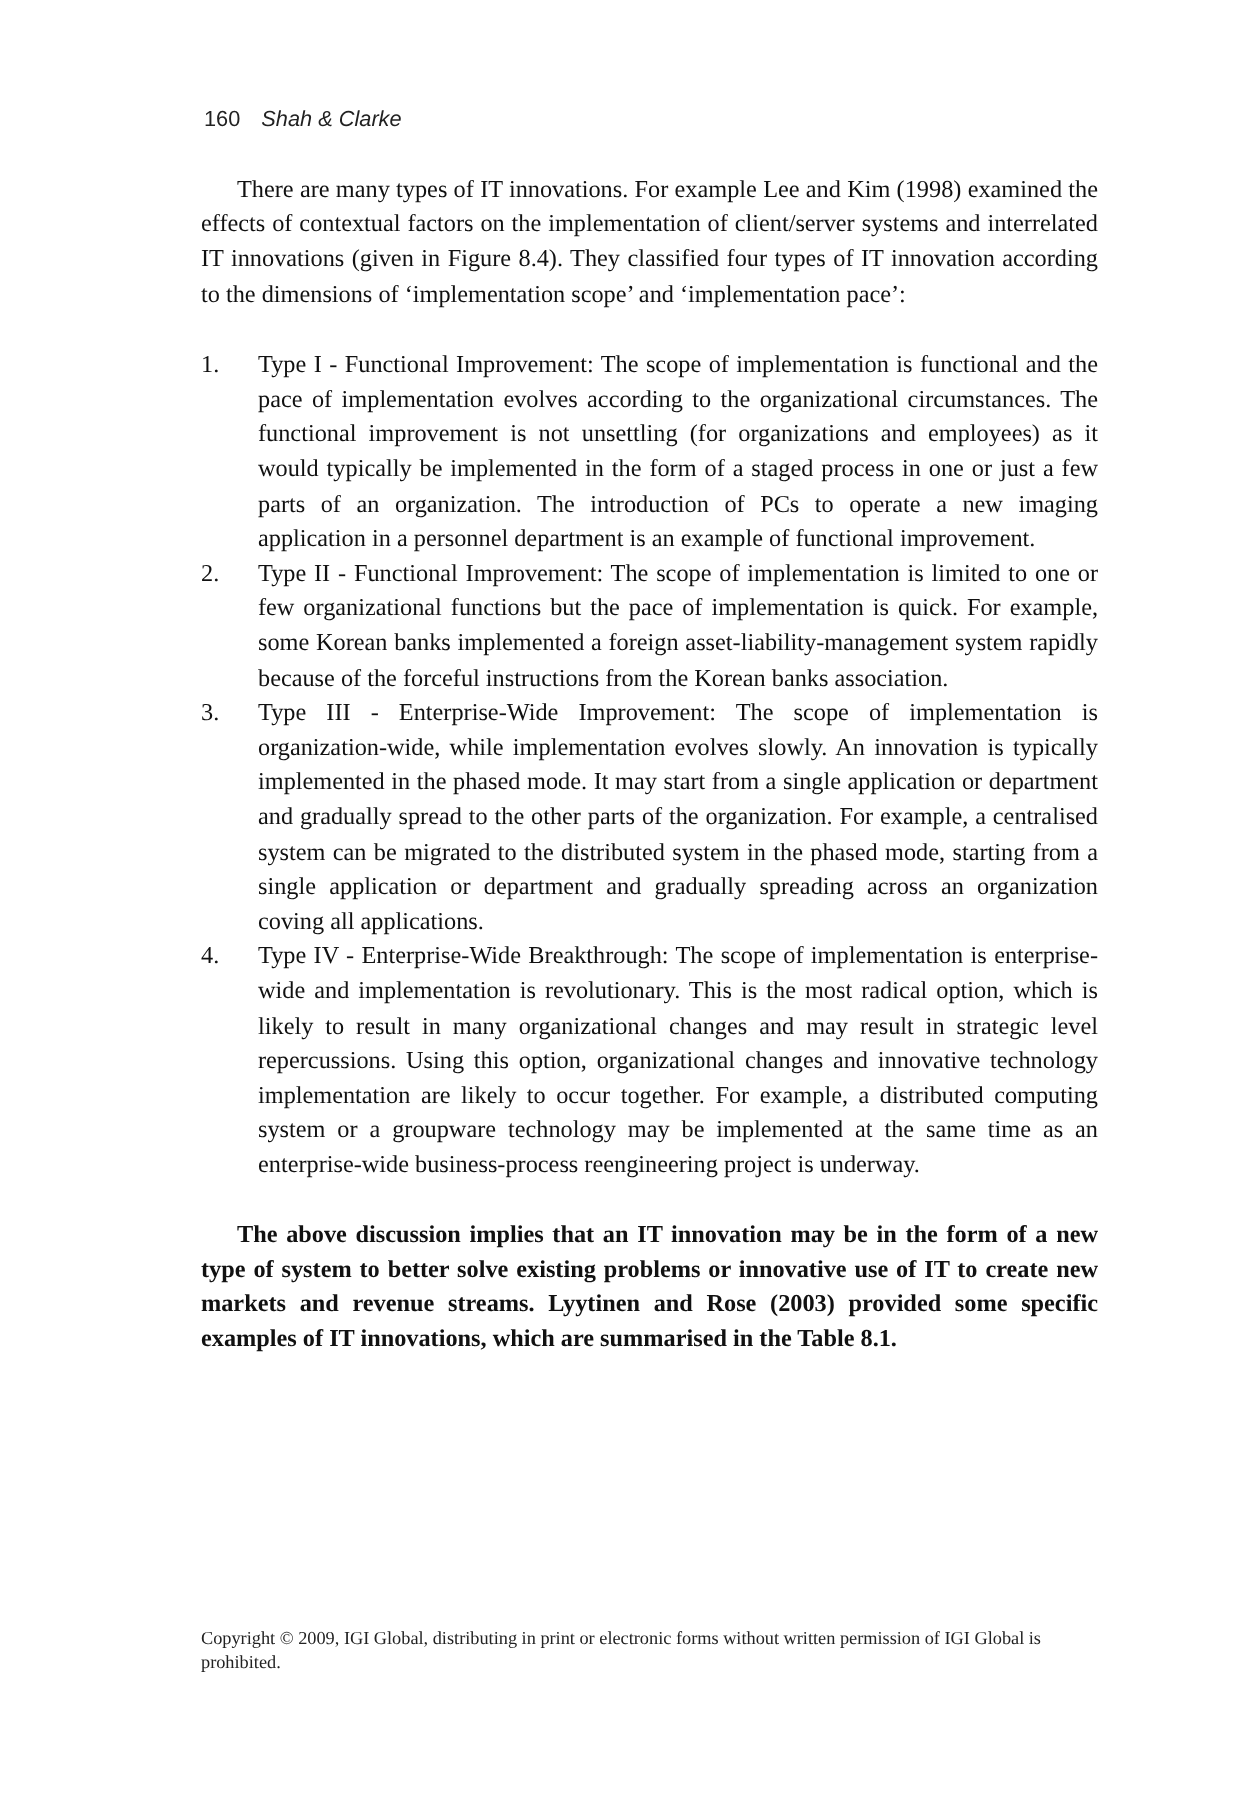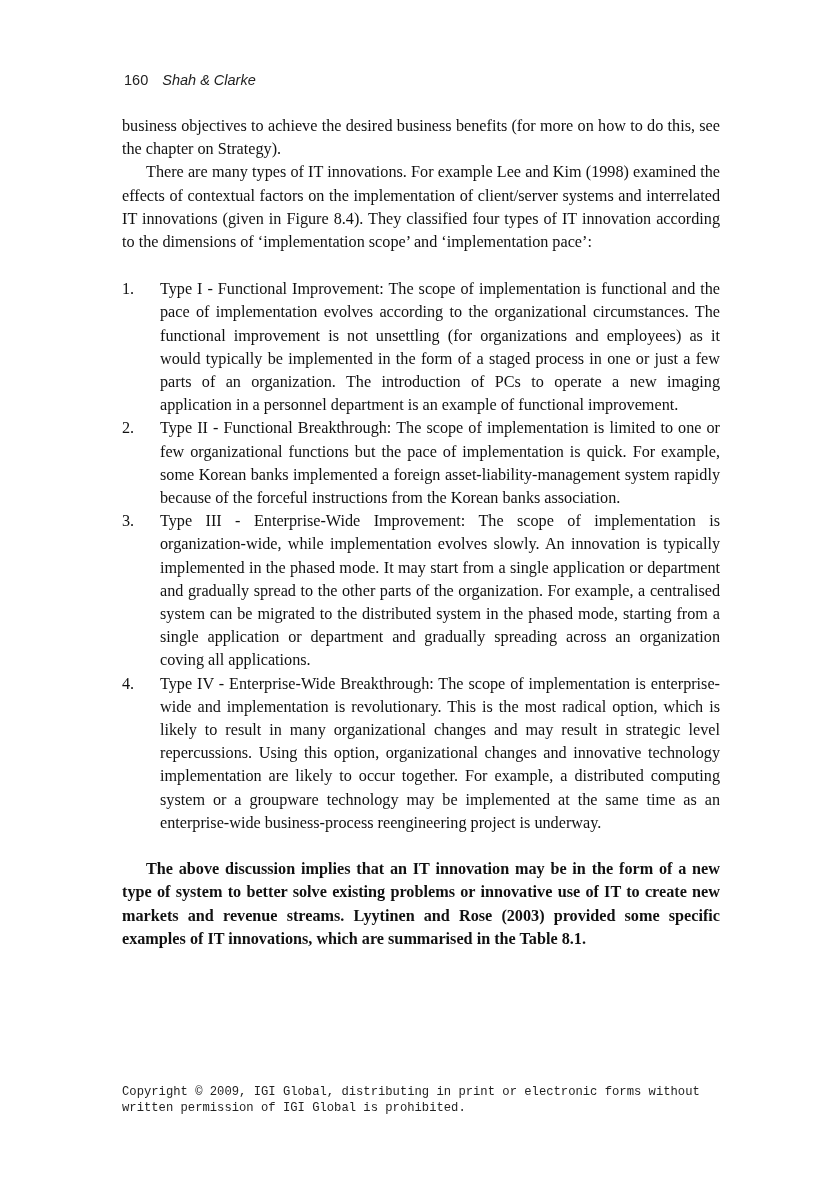--- a/index.html
+++ b/index.html
@@ -9,21 +9,21 @@
   }
   body {
     width: 840px;
     height: 1200px;
     position: relative;
     overflow: hidden;
     color: #111111;
   }
   .page {
     position: absolute;
-    left: 0; top: 0;
+    left: 12px; top: 0;
     width: 776px; height: 1200px;
     background: #ffffff;
   }
   .running-head {
     position: absolute;
     left: 124px;
     top: 72px;
     font-family: "Liberation Sans", sans-serif;
     font-size: 14.5px;
     color: #222222;
@@ -72,47 +72,46 @@
   }
   .closing {
     margin-top: 23px !important;
     font-weight: bold;
   }
   .footer {
     position: absolute;
     left: 122px;
     top: 1084px;
     width: 598px;
-    font-family: Liberation Mono, monospace;
+    font-family: Liberation Serif, serif;
     font-size: 12.2px;
     line-height: 16px;
     color: #222222;
     text-align: left;
   }
 </style>
 </head>
 <body>
 
 <div class="page">
 
   <div class="running-head">
     <span class="page-number">160</span>
     <span class="authors">Shah &amp; Clarke</span>
   </div>
 
   <div class="body-text">
-    <p>business objectives to achieve the desired business benefits (for more on how to do this, see the chapter on Strategy).</p>
     <p class="indent">There are many types of IT innovations. For example Lee and Kim (1998) examined the effects of contextual factors on the implementation of client/server systems and interrelated IT innovations (given in Figure 8.4). They classified four types of IT innovation according to the dimensions of ‘implementation scope’ and ‘implementation pace’:</p>
 
     <ol class="list">
       <li class="list-item">
         <span class="num">1.</span><span class="lead">Type I - Functional Improvement:</span><span> The scope of implementation is functional and the pace of implementation evolves according to the organizational circumstances. The functional improvement is not unsettling (for organizations and employees) as it would typically be implemented in the form of a staged process in one or just a few parts of an organization. The introduction of PCs to operate a new imaging application in a personnel department is an example of functional improvement.</span>
       </li>
       <li class="list-item">
-        <span class="num">2.</span><span class="lead">Type II - Functional Breakthrough:</span><span> The scope of implementation is limited to one or few organizational functions but the pace of implementation is quick. For example, some Korean banks implemented a foreign asset-liability-management system rapidly because of the forceful instructions from the Korean banks association.</span>
+        <span class="num">2.</span><span class="lead">Type II - Functional Improvement:</span><span> The scope of implementation is limited to one or few organizational functions but the pace of implementation is quick. For example, some Korean banks implemented a foreign asset-liability-management system rapidly because of the forceful instructions from the Korean banks association.</span>
       </li>
       <li class="list-item">
         <span class="num">3.</span><span class="lead">Type III - Enterprise-Wide Improvement:</span><span> The scope of implementation is organization-wide, while implementation evolves slowly. An innovation is typically implemented in the phased mode. It may start from a single application or department and gradually spread to the other parts of the organization. For example, a centralised system can be migrated to the distributed system in the phased mode, starting from a single application or department and gradually spreading across an organization coving all applications.</span>
       </li>
       <li class="list-item">
         <span class="num">4.</span><span class="lead">Type IV - Enterprise-Wide Breakthrough:</span><span> The scope of implementation is enterprise-wide and implementation is revolutionary. This is the most radical option, which is likely to result in many organizational changes and may result in strategic level repercussions. Using this option, organizational changes and innovative technology implementation are likely to occur together. For example, a distributed computing system or a groupware technology may be implemented at the same time as an enterprise-wide business-process reengineering project is underway.</span>
       </li>
     </ol>
 
     <p class="indent closing">The above discussion implies that an IT innovation may be in the form of a new type of system to better solve existing problems or innovative use of IT to create new markets and revenue streams. Lyytinen and Rose (2003) provided some specific examples of IT innovations, which are summarised in the Table 8.1.</p>

